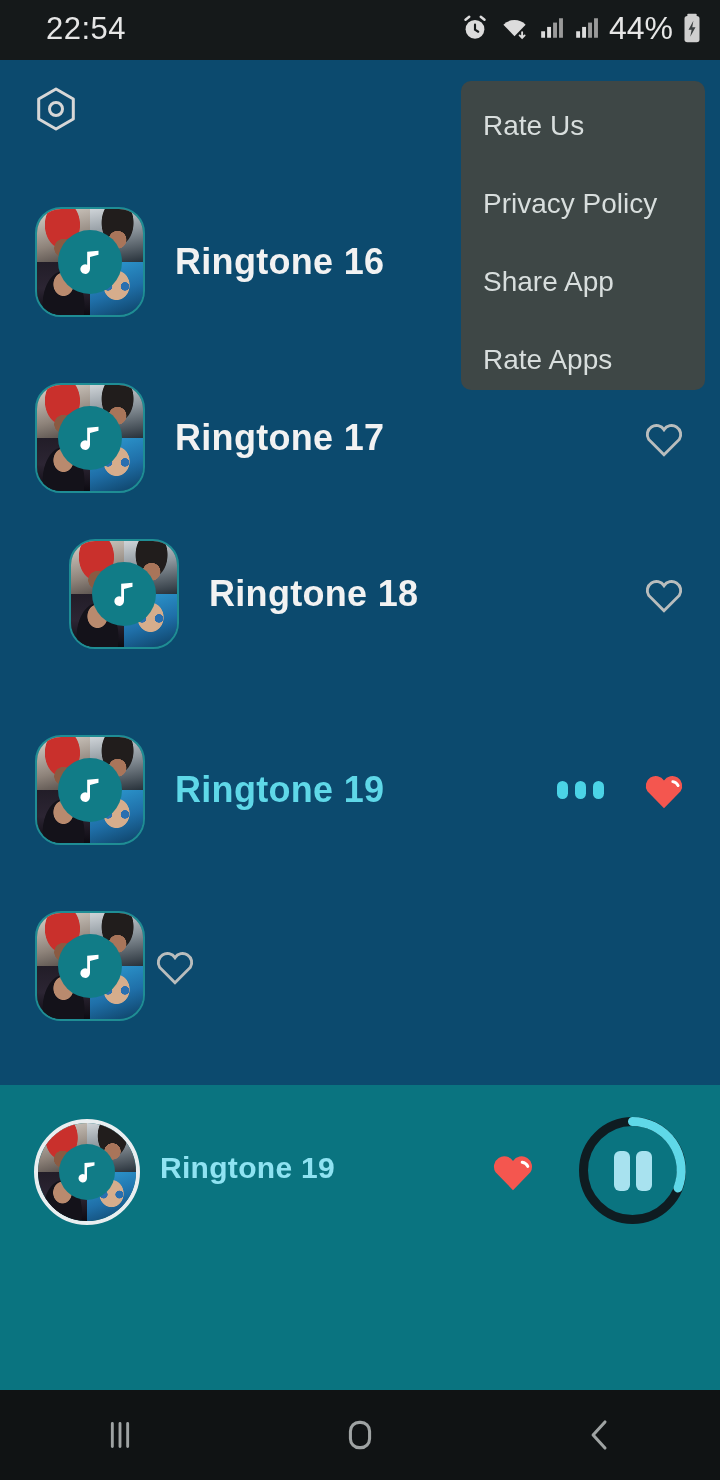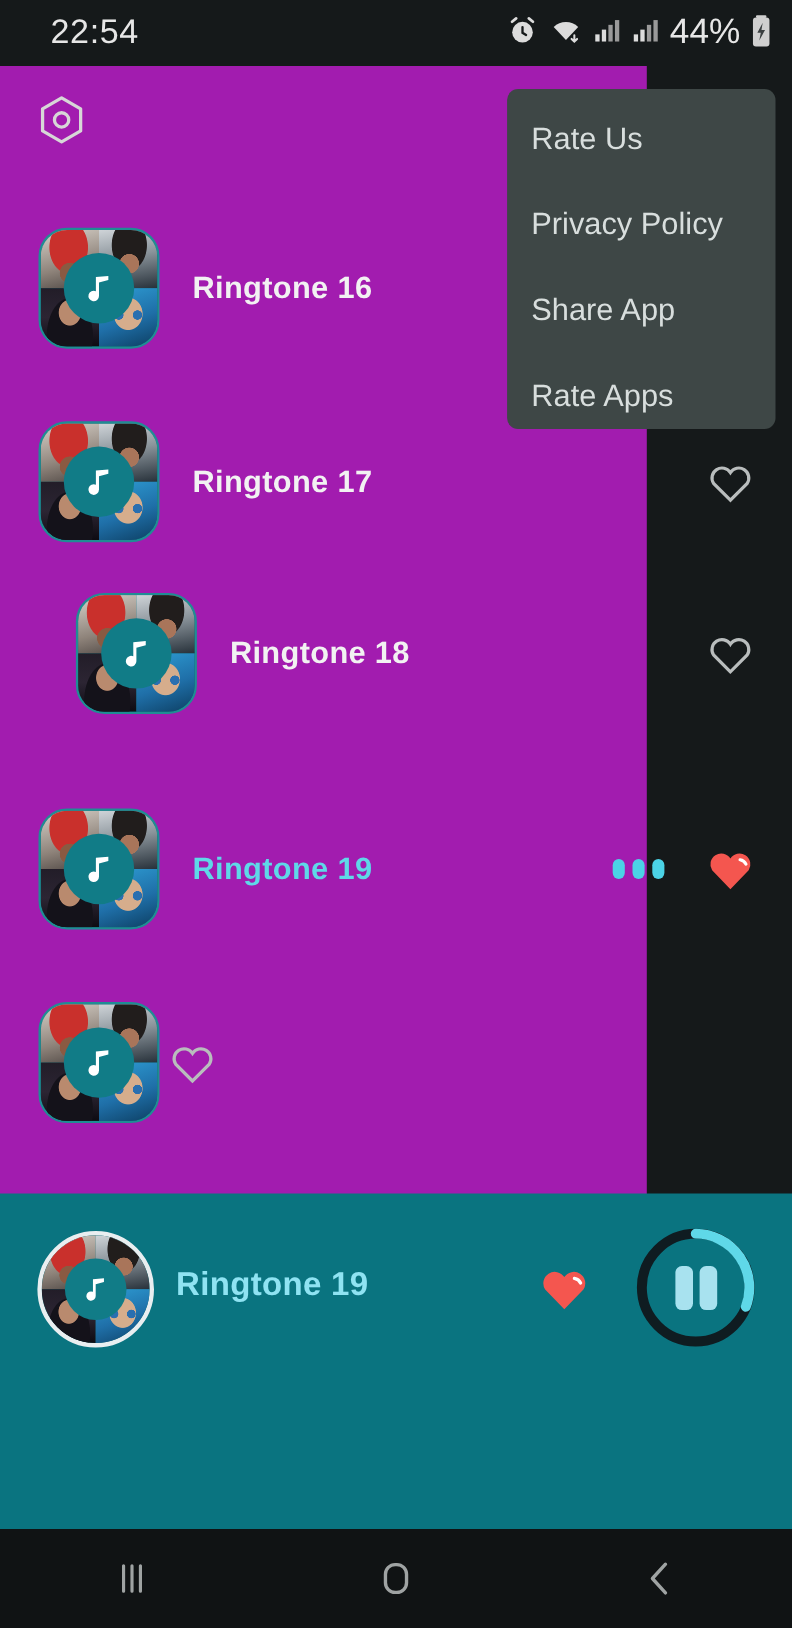--- a/index.html
+++ b/index.html
@@ -3,21 +3,21 @@
 <meta charset="utf-8">
 <style>
   * { margin:0; padding:0; box-sizing:border-box; }
   html,body { width:720px; height:1480px; }
   body {
     background:#15191a;
     font-family:"DejaVu Sans", sans-serif;
     overflow:hidden;
     position:relative;
   }
-  .phone { position:relative; width:588px; height:1480px; background:#a21caf; }
+  .phone { position:relative; width:720px; height:1480px; background:#0c4a6e; }
 
   
   .statusbar {
     position:absolute; top:0; left:0; width:720px; height:60px;
     display:flex; align-items:center; background:#15191a;
   }
   .status-time {
     position:absolute; left:46px; top:11px;
     font-family:"Liberation Sans", sans-serif;
     font-size:31px; color:#e6e6e6; letter-spacing:0.5px;
@@ -83,21 +83,21 @@
       radial-gradient(ellipse at 50% 44%, #d6ad8c 0 34%, transparent 36%),
       linear-gradient(160deg,#2f9fd6 0%,#1f6fa8 55%,#0d3f63 100%); }
   .thumb-note {
     position:absolute; left:50%; top:50%; transform:translate(-50%,-50%);
     width:64px; height:64px; border-radius:50%; background:#117c87;
     display:flex; align-items:center; justify-content:center;
   }
   .row-title {
     margin-left:30px; flex:1 1 auto;
     font-family:"Liberation Sans", sans-serif;
-    font-size:28px; font-weight:bold; color:#f2f2f2; letter-spacing:0.3px;
+    font-size:36px; font-weight:bold; color:#f2f2f2; letter-spacing:0.3px;
   }
   .row-title.active { color:#5fd8e8; }
   .eq { display:flex; gap:7px; align-items:center; margin-right:30px; }
   .eq span { display:block; width:11px; height:18px; border-radius:6px; background:#4bd3e6; }
   .row-heart { width:60px; margin-right:26px; display:flex; justify-content:center; align-items:center; cursor:pointer; }
 
   
   .player {
     position:absolute; left:0; top:1085px; width:720px; height:305px;
     background:#0a7480; z-index:20;

